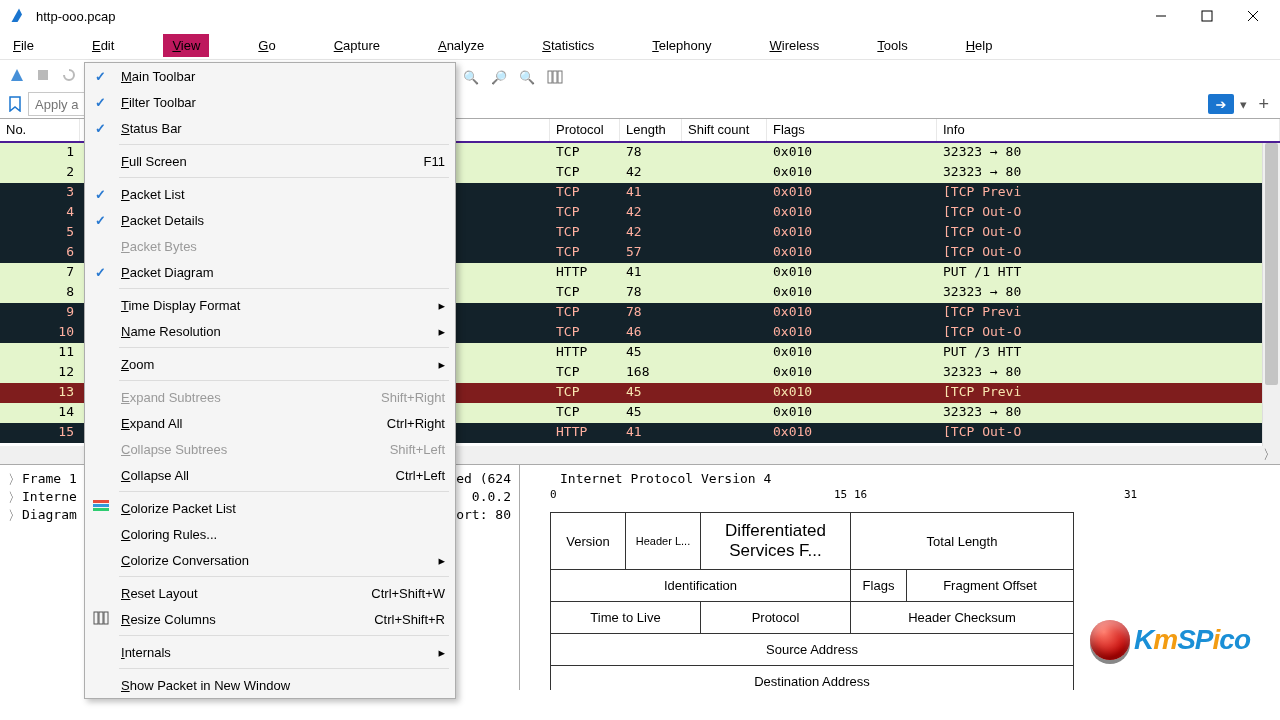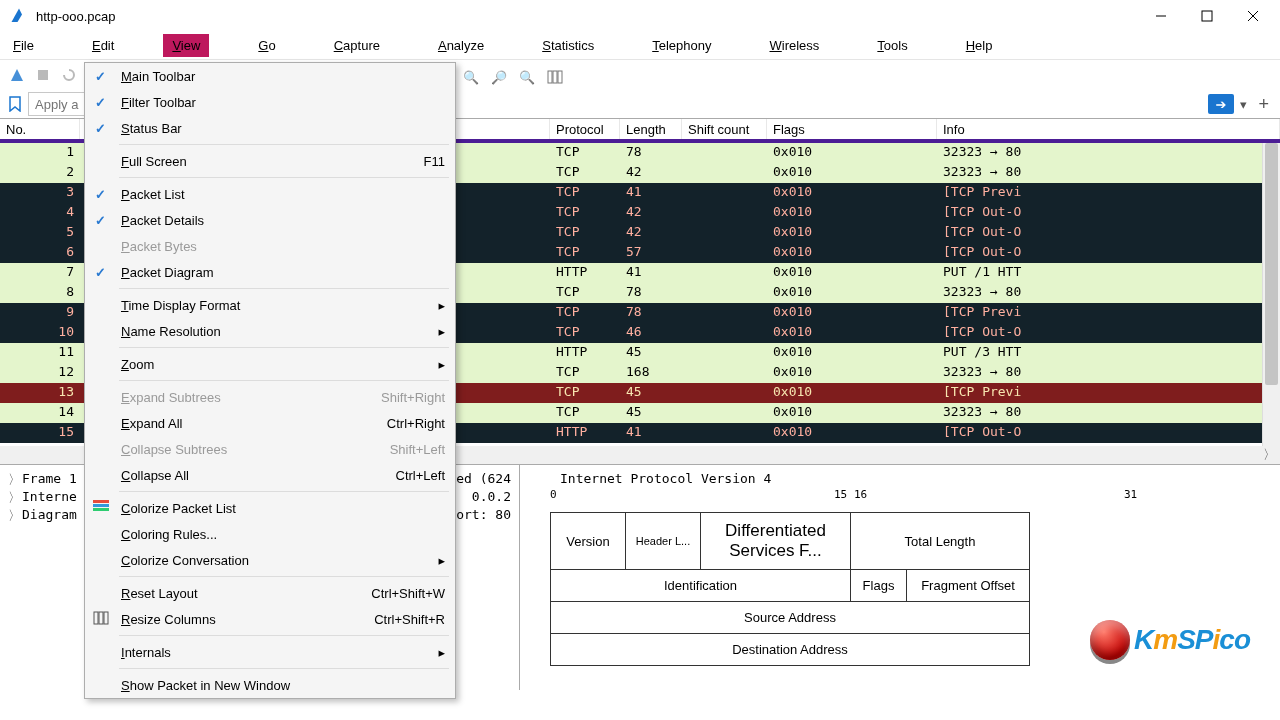--- a/index.html
+++ b/index.html
@@ -14,21 +14,21 @@
 .menu-item.active { background: #be185d; }
 .menu-item u { text-decoration: underline; }
 .toolbar { display: flex; align-items: center; height: 30px; padding: 2px 6px; gap: 4px; }
 .tool-btn { width: 22px; height: 22px; display: flex; align-items: center; justify-content: center; opacity: 0.8; }
 .filter-bar { display: flex; align-items: center; height: 28px; padding: 2px 5px; gap: 3px; }
 .filter-icon { width: 20px; height: 20px; display:flex;align-items:center;justify-content:center; }
 .filter-input { flex: 1; height: 24px; border: 1px solid #c8c8c8; background: #fff; padding: 0 6px; color: #7a7a7a; font-size: 13px; max-width:60px; }
 .filter-end { margin-left: auto; display: flex; align-items: center; gap: 2px; }
 .filter-arrow { background: #1a75cf; color:#fff; width: 26px; height: 20px; display:flex;align-items:center;justify-content:center;border-radius:2px; }
 .packet-list { height: 328px; overflow: hidden; position: relative; border-top: 1px solid #aaa; }
-.packet-header { display: flex; height: 24px; background: #fff; border-bottom: 4px solid #4c1d95; font-size: 13px; }
+.packet-header { display: flex; height: 24px; background: #fff; border-bottom: 2px solid #4c1d95; font-size: 13px; }
 .packet-header .col { border-right: 1px solid #e8e8e8; padding: 3px 6px; overflow:hidden; white-space:nowrap; }
 .packet-rows { font-family: Consolas, monospace; font-size: 13px; }
 .packet-row { display: flex; height: 20px; }
 .packet-row .col { padding: 1px 6px; overflow: hidden; white-space: nowrap; }
 .col-no { width: 80px; text-align: right; }
 .col-time { width: 130px; }
 .col-src { width: 135px; }
 .col-dst { width: 205px; }
 .col-proto { width: 70px; }
 .col-len { width: 62px; }
@@ -44,21 +44,21 @@
 .scrollbar-v .thumb { position:absolute; left:2px; right:2px; top:0; height:80%; background:#c4c4c4; border-radius:2px;}
 .scrollbar-h { height:18px; background:#f0f0f0; display:flex;align-items:center;justify-content:flex-end;padding-right:4px;}
 .details-pane { display: flex; height: 226px; border-top: 1px solid #aaa; }
 .tree-pane { flex: 0 0 520px; padding: 6px 8px; font-family: Consolas, monospace; font-size: 13px; border-right:1px solid #aaa; overflow:hidden; }
 .tree-line { white-space: pre; display:flex; }
 .tree-arrow { width: 14px; display:inline-block; color:#555; }
 .diagram-pane { flex: 1; padding: 6px 30px; position:relative; overflow:hidden; }
 .diagram-title { font-family: Consolas, monospace; font-size:13px; margin-bottom:4px; margin-left:10px; }
 .diagram-ruler { position:relative; height:22px; font-family:Consolas,monospace; font-size:11px; }
 .diagram-ruler .num { position:absolute; top:-2px; font-size:11px; }
-.diag-table { border-collapse: collapse; width: 480px; }
+.diag-table { border-collapse: collapse; width: 524px; }
 .diag-table td { border: 1px solid #333; padding: 8px 4px; text-align: center; font-size: 13px; }
 .dropdown-menu { position: absolute; left: 84px; top: 62px; width: 372px; background: #f5f5f5; border: 1px solid #adadad; box-shadow: 3px 3px 6px rgba(0,0,0,0.25); z-index: 100; }
 .dropdown-item { display: flex; align-items: center; height: 26px; padding: 0 10px 0 36px; position: relative; font-size:13px; }
 .dropdown-item.disabled { color: #9a9a9a; }
 .dropdown-item .shortcut { margin-left: auto; padding-left: 20px; }
 .dropdown-item .arrow { margin-left: auto; }
 .dropdown-item .check { position: absolute; left: 10px; color: #2a7ad1; font-weight:bold; }
 .dropdown-item .ico { position: absolute; left: 8px; width:18px; }
 .dropdown-sep { height: 1px; background: #dcdcdc; margin: 3px 6px 3px 34px; }
 .watermark { position:absolute; right:30px; bottom:60px; display:flex; align-items:center; gap:4px; z-index:50; }
@@ -365,20 +365,25 @@
         <td style="width:75px;font-size:11px">Header L...</td>
         <td style="width:150px;font-size:17px">Differentiated Services F...</td>
         <td colspan="2">Total Length</td>
       </tr>
       <tr>
         <td colspan="3">Identification</td>
         <td style="width:56px">Flags</td>
         <td>Fragment Offset</td>
       </tr>
       <tr>
+        <td colspan="2">Time to Live</td>
+        <td>Protocol</td>
+        <td colspan="2">Header Checksum</td>
+      </tr>
+      <tr>
             <td colspan="5">Source Address</td>
           </tr>
       <tr>
             <td colspan="5">Destination Address</td>
           </tr>
     </tbody>
       </table>
   </div>
 </div>
 

